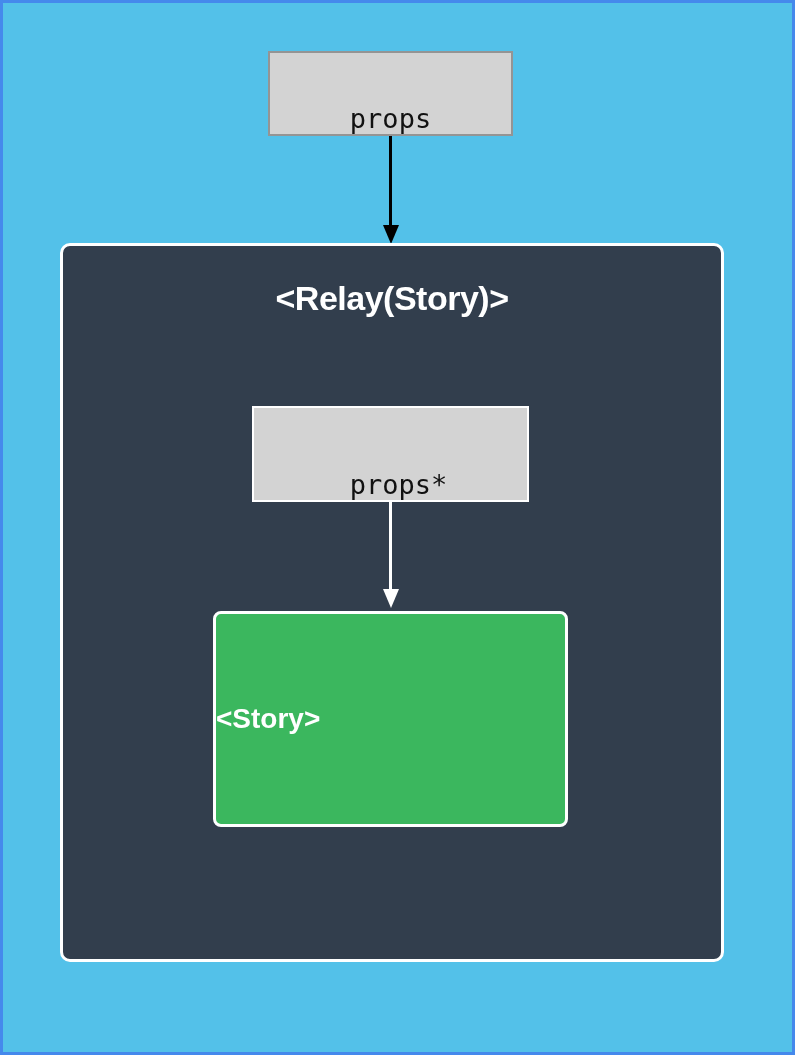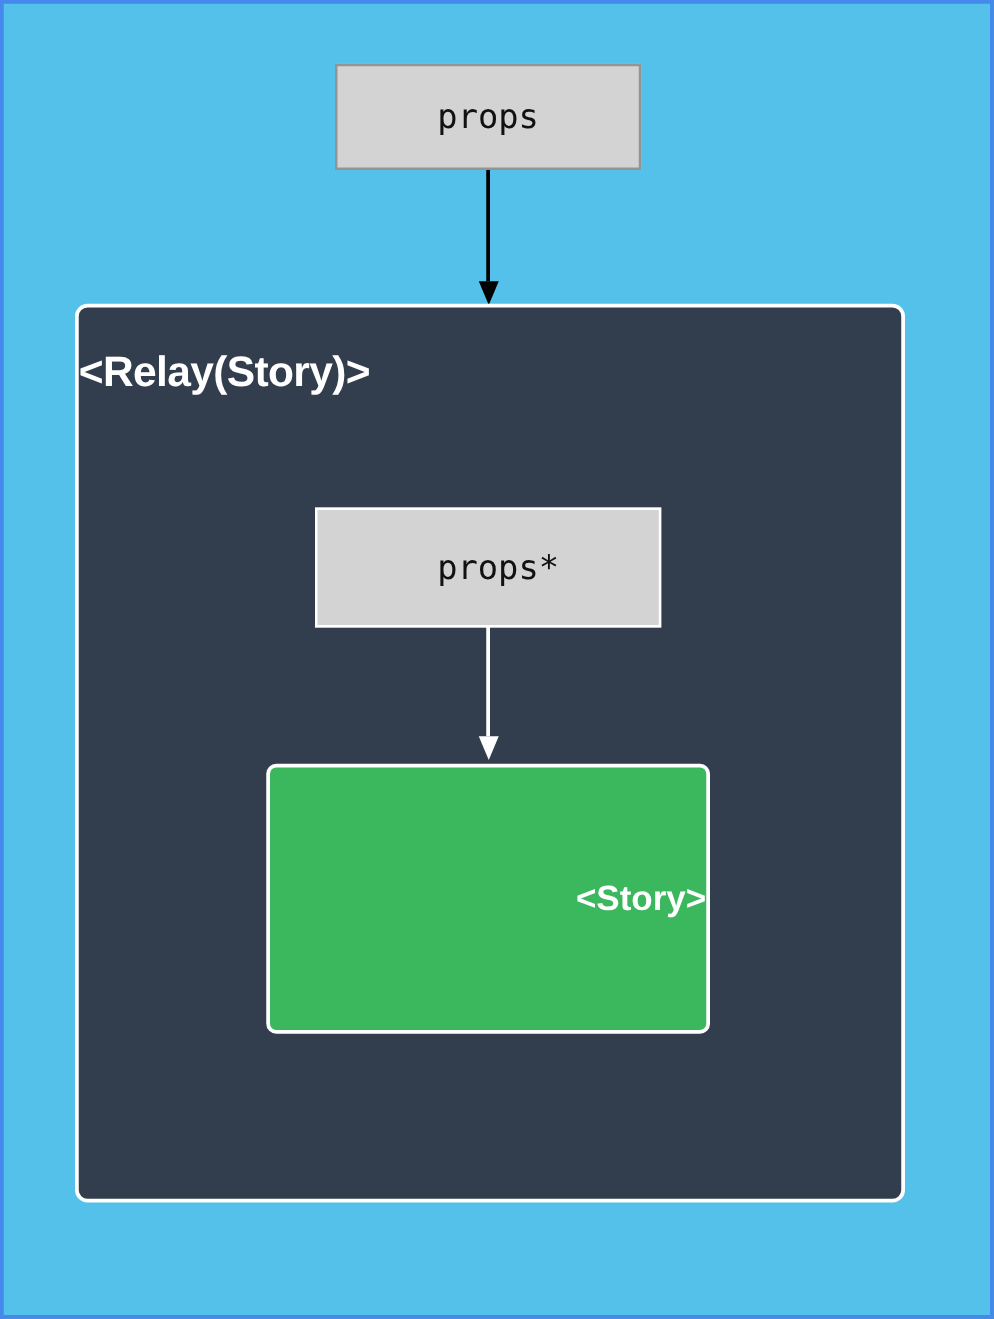--- a/index.html
+++ b/index.html
@@ -26,21 +26,21 @@
   }
   .stage {
     position: relative;
     width: 789px;
     height: 1049px;
   }
   
   .props-box {
     position: absolute;
     display: flex;
-    align-items: center;
+    align-items: flex-end;
     justify-content: center;
     background: var(--box-background);
     font-family: "DejaVu Sans Mono", "Liberation Mono", monospace;
     font-size: 27px;
     color: var(--mono-text);
   }
   .props-box.outer {
     left: 265px; top: 48px;
     width: 245px; height: 85px;
     border: 2px solid var(--outer-box-border);
@@ -72,37 +72,37 @@
     left: 57px; top: 240px;
     width: 664px; height: 719px;
     background: var(--container-background);
     border: 3px solid var(--container-border);
     border-radius: 10px;
   }
   .relay-title {
     position: absolute;
     left: 0; top: 33px;
     width: 658px;
-    text-align: left;
+    text-align: center;
     font-size: 34px;
     font-weight: bold;
     color: var(--light-text);
     letter-spacing: -0.5px;
   }
   
   .story-box {
     position: absolute;
     left: 150px; top: 365px;
     width: 355px; height: 216px;
     background: var(--story-background);
     border: 3px solid var(--container-border);
     border-radius: 8px;
     display: flex;
     align-items: center;
-    justify-content: flex-end;
+    justify-content: flex-start;
     font-size: 28px;
     font-weight: bold;
     color: var(--light-text);
   }
 </style>
 </head>
 <body>
 
 <div class="stage">
 

